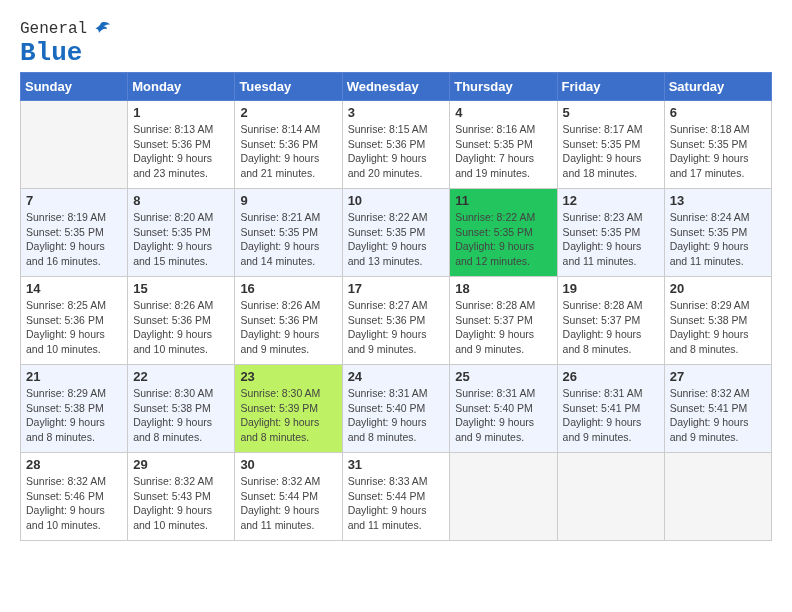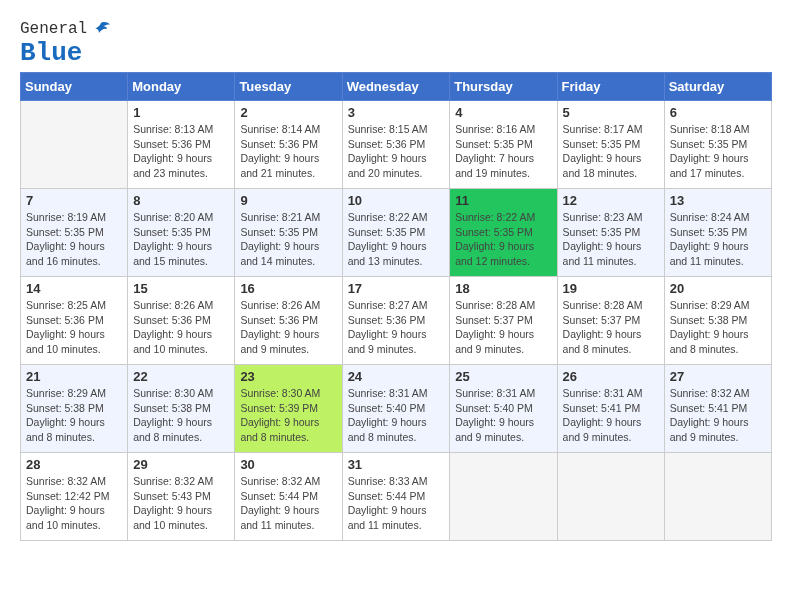--- a/index.html
+++ b/index.html
@@ -279,21 +279,21 @@
         <span class="day-num">27</span>
         <span class="cell-text">Sunrise: 8:32 AM</span><br>
         <span class="cell-text">Sunset: 5:41 PM</span><br>
         <span class="cell-text">Daylight: 9 hours and 9 minutes.</span>
       </td>
       </tr>
       <tr>
         <td style="background-color: rgb(255, 255, 255);">
         <span class="day-num">28</span>
         <span class="cell-text">Sunrise: 8:32 AM</span><br>
-        <span class="cell-text">Sunset: 12:42 PM</span><br>
+        <span class="cell-text">Sunset: 5:46 PM</span><br>
         <span class="cell-text">Daylight: 9 hours and 10 minutes.</span>
       </td>
         <td style="background-color: rgb(255, 255, 255);">
         <span class="day-num">29</span>
         <span class="cell-text">Sunrise: 8:32 AM</span><br>
         <span class="cell-text">Sunset: 5:43 PM</span><br>
         <span class="cell-text">Daylight: 9 hours and 10 minutes.</span>
       </td>
         <td style="background-color: rgb(255, 255, 255);">
         <span class="day-num">30</span>

